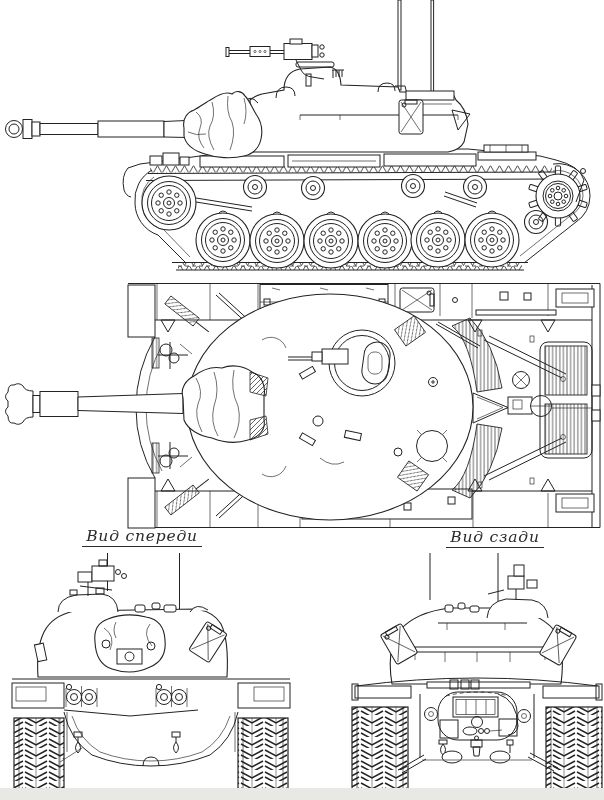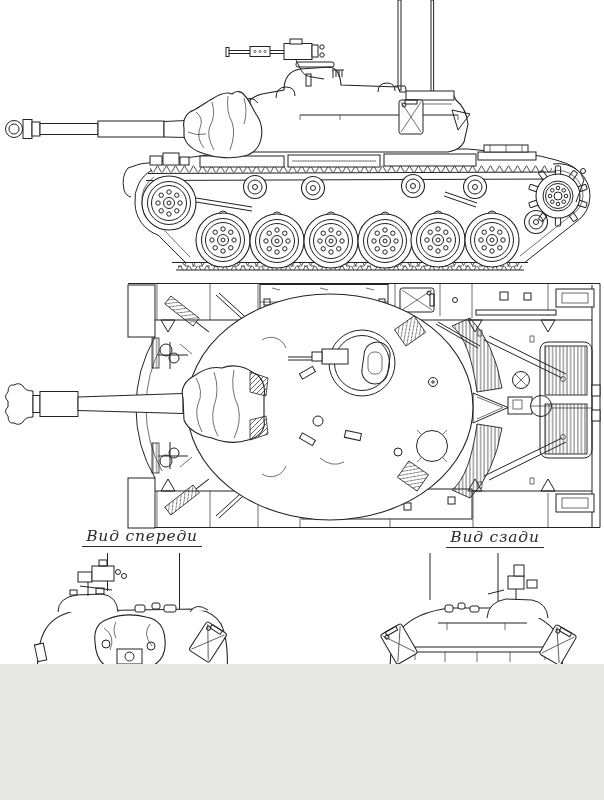--- a/index.html
+++ b/index.html
@@ -1,16 +1,16 @@
 <!DOCTYPE html>
 <html><head>
 <meta charset="utf-8">
 <style>
   html,body{margin:0;padding:0;background:#e8e8e4;}
-  #page{position:relative;width:604px;height:664px;background:#ffffff;overflow:hidden;
+  #page{position:relative;width:604px;height:788px;background:#ffffff;overflow:hidden;
         font-family:"DejaVu Serif", serif;}
   #art{position:absolute;left:0;top:0;}
   .caption{position:absolute;font-style:italic;font-size:15.5px;color:#2a2a2a;
            text-align:center;letter-spacing:0.8px;}
   .caption span{display:inline-block;border-bottom:1.3px solid #2a2a2a;padding:0 4px 1px 4px;}
   
   .ln {fill:none;stroke:#232323;stroke-width:1;}
   .th {fill:none;stroke:#232323;stroke-width:0.65;}
   .wf {fill:#ffffff;stroke:#232323;stroke-width:1.1;}
   .wfl{fill:#ffffff;stroke:#232323;stroke-width:1;}

